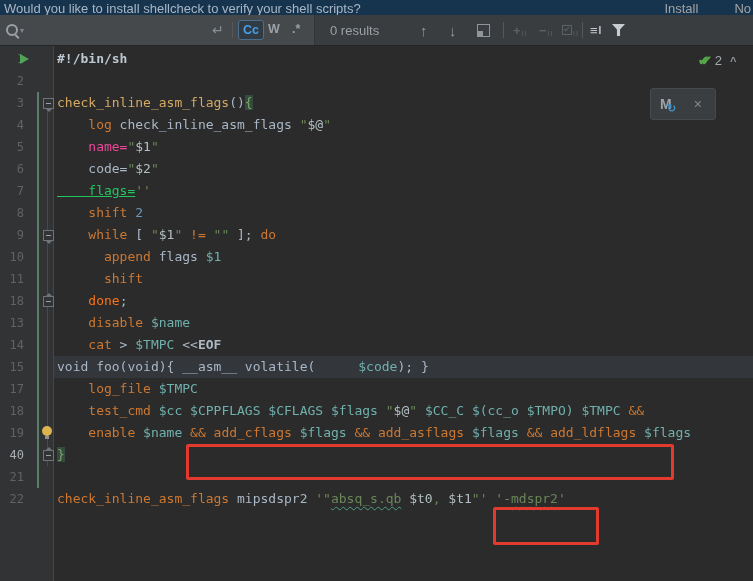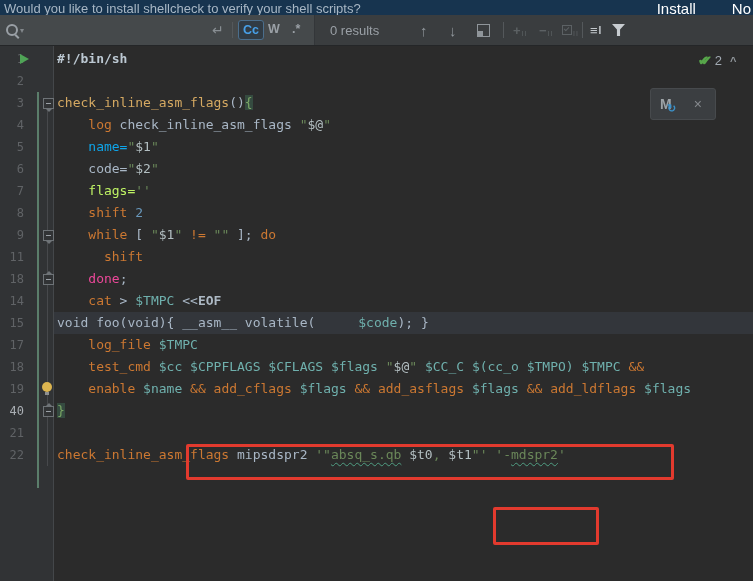--- a/index.html
+++ b/index.html
@@ -4,21 +4,21 @@
 <style>
   html,body{margin:0;padding:0;background:#1e1f22;}
   #app{position:relative;width:753px;height:581px;overflow:hidden;
        font-family:"Liberation Sans",sans-serif;-webkit-font-smoothing:antialiased;}
 
   
   #banner{position:absolute;left:0;top:0;width:753px;height:15px;background:#17344f;
           display:flex;align-items:flex-end;overflow:hidden;}
   #banner .msg{color:#a8b7c5;font-size:13px;line-height:16px;margin-left:4px;margin-bottom:-2px;white-space:nowrap;}
   #banner .spacer{flex:1}
-  #banner .lnk{color:#ffffff;font-size:15px;line-height:16px;margin-bottom:-2px;white-space:nowrap;cursor:pointer;}
+  #banner .lnk{color:#a3a3a3;font-size:13px;line-height:16px;margin-bottom:-2px;white-space:nowrap;cursor:pointer;}
   #banner .lnk.install{margin-right:36px;}
   #banner .lnk.no{margin-right:2px;}
 
   
   #searchbar{position:absolute;left:0;top:15px;width:753px;height:30px;background:#3a3d3f;
              border-bottom:1px solid #242628;}
   #searchfield{position:absolute;left:0;top:0;width:314px;height:30px;background:#45494b;
                border-right:1px solid #333639;}
   .sb-item{position:absolute;top:0;height:30px;display:flex;align-items:center;color:#9aa0a6;font-size:13px;}
   .mag{left:6px;}
@@ -152,27 +152,29 @@
 
   <div id="editor">
     <div id="gutterbg"></div>
     <div id="vcs-stripe"></div>
     <div id="fold-guide"></div>
     <div id="lines">
         <div class="line"><span class="ln">1</span><span class="mk-run"></span><span class="seg seg-shebang bold" style="color: rgb(188, 200, 210);">#!/bin/sh</span></div>
         <div class="line"><span class="ln">2</span></div>
         <div class="line"><span class="ln">3</span><span class="mk-fold open"></span><span class="seg seg-fndef" style="color: rgb(213, 169, 98);">check_inline_asm_flags</span><span class="seg seg-plain" style="color: rgb(169, 183, 198);">()</span><span class="seg seg-brace" style="color: rgb(123, 167, 101);">{</span></div>
         <div class="line"><span class="ln">4</span><span class="seg seg-plain" style="color: rgb(169, 183, 198);">    </span><span class="seg seg-cmd" style="color: rgb(204, 120, 50);">log</span><span class="seg seg-plain" style="color: rgb(169, 183, 198);"> check_inline_asm_flags </span><span class="seg seg-str" style="color: rgb(106, 135, 89);">"</span><span class="seg seg-strvar" style="color: rgb(179, 191, 194);">$@</span><span class="seg seg-str" style="color: rgb(106, 135, 89);">"</span></div>
-        <div class="line"><span class="ln">5</span><span class="seg seg-plain" style="color: #0ea5e9;">    name=</span><span class="seg seg-str" style="color: rgb(106, 135, 89);">"</span><span class="seg seg-strvar" style="color: rgb(179, 191, 194);">$1</span><span class="seg seg-str" style="color: rgb(106, 135, 89);">"</span></div>
+        <div class="line"><span class="ln">5</span><span class="seg seg-plain" style="color: #ec4899;">    name=</span><span class="seg seg-str" style="color: rgb(106, 135, 89);">"</span><span class="seg seg-strvar" style="color: rgb(179, 191, 194);">$1</span><span class="seg seg-str" style="color: rgb(106, 135, 89);">"</span></div>
         <div class="line"><span class="ln">6</span><span class="seg seg-plain" style="color: rgb(169, 183, 198);">    code=</span><span class="seg seg-str" style="color: rgb(106, 135, 89);">"</span><span class="seg seg-strvar" style="color: rgb(179, 191, 194);">$2</span><span class="seg seg-str" style="color: rgb(106, 135, 89);">"</span></div>
-        <div class="line"><span class="ln">7</span><span class="seg seg-plain" style="color: #bef264;">    flags=</span><span class="seg seg-str" style="color: rgb(106, 135, 89);">''</span></div>
+        <div class="line"><span class="ln">7</span><span class="seg seg-plain" style="color: #22c55e; text-decoration: underline;">    flags=</span><span class="seg seg-str" style="color: rgb(106, 135, 89);">''</span></div>
         <div class="line"><span class="ln">8</span><span class="seg seg-plain" style="color: rgb(169, 183, 198);">    </span><span class="seg seg-cmd" style="color: rgb(204, 120, 50);">shift</span><span class="seg seg-plain" style="color: rgb(169, 183, 198);"> </span><span class="seg seg-num" style="color: rgb(104, 151, 187);">2</span></div>
         <div class="line"><span class="ln">9</span><span class="mk-fold open"></span><span class="seg seg-plain" style="color: rgb(169, 183, 198);">    </span><span class="seg seg-cmd" style="color: rgb(204, 120, 50);">while</span><span class="seg seg-plain" style="color: rgb(169, 183, 198);"> [ </span><span class="seg seg-str" style="color: rgb(106, 135, 89);">"</span><span class="seg seg-strvar" style="color: rgb(179, 191, 194);">$1</span><span class="seg seg-str" style="color: rgb(106, 135, 89);">"</span><span class="seg seg-plain" style="color: rgb(169, 183, 198);"> </span><span class="seg seg-cmd" style="color: rgb(204, 120, 50);">!=</span><span class="seg seg-plain" style="color: rgb(169, 183, 198);"> </span><span class="seg seg-str" style="color: rgb(106, 135, 89);">""</span><span class="seg seg-plain" style="color: rgb(169, 183, 198);"> ]; </span><span class="seg seg-cmd" style="color: rgb(204, 120, 50);">do</span></div>
+        <div class="line"><span class="ln">10</span><span class="seg seg-plain" style="color: rgb(169, 183, 198);">      </span><span class="seg seg-cmd" style="color: rgb(204, 120, 50);">append</span><span class="seg seg-plain" style="color: rgb(169, 183, 198);"> flags </span><span class="seg seg-var" style="color: rgb(111, 176, 173);">$1</span></div>
         <div class="line"><span class="ln">11</span><span class="seg seg-plain" style="color: rgb(169, 183, 198);">      </span><span class="seg seg-cmd" style="color: rgb(204, 120, 50);">shift</span></div>
-        <div class="line"><span class="ln">18</span><span class="mk-fold close"></span><span class="seg seg-plain" style="color: rgb(169, 183, 198);">    </span><span class="seg seg-cmd" style="color: #ec4899; margin-top: 31px;">done</span><span class="seg seg-plain" style="color: rgb(169, 183, 198);">;</span></div>
+        <div class="line"><span class="ln">18</span><span class="mk-fold close"></span><span class="seg seg-plain" style="color: rgb(169, 183, 198);">    </span><span class="seg seg-cmd" style="color: #f97316; margin-top: 31px;">done</span><span class="seg seg-plain" style="color: rgb(169, 183, 198);">;</span></div>
+        <div class="line"><span class="ln">13</span><span class="seg seg-plain" style="color: rgb(169, 183, 198);">    </span><span class="seg seg-cmd" style="color: rgb(204, 120, 50);">disable</span><span class="seg seg-plain" style="color: rgb(169, 183, 198);"> </span><span class="seg seg-var" style="color: rgb(111, 176, 173);">$name</span></div>
         <div class="line"><span class="ln">14</span><span class="seg seg-plain" style="color: rgb(169, 183, 198);">    </span><span class="seg seg-cmd" style="color: rgb(204, 120, 50);">cat</span><span class="seg seg-plain" style="color: rgb(169, 183, 198);"> &gt; </span><span class="seg seg-var" style="color: rgb(111, 176, 173);">$TMPC</span><span class="seg seg-plain" style="color: rgb(169, 183, 198);"> &lt;&lt;</span><span class="seg seg-eof bold" style="color: rgb(173, 185, 196);">EOF</span></div>
         <div class="line line--heredoc"><span class="ln">15</span><span class="seg seg-plain" style="color: rgb(169, 183, 198);">void foo(void){ __asm__ volatile(</span><span class="seg seg-var" style="color: rgb(111, 176, 173); margin-left: 43px;">$code</span><span class="seg seg-plain" style="color: rgb(169, 183, 198);">); }</span></div>
         <div class="line"><span class="ln">17</span><span class="seg seg-plain" style="color: rgb(169, 183, 198);">    </span><span class="seg seg-cmd" style="color: rgb(204, 120, 50);">log_file</span><span class="seg seg-plain" style="color: rgb(169, 183, 198);"> </span><span class="seg seg-var" style="color: rgb(111, 176, 173);">$TMPC</span></div>
         <div class="line"><span class="ln">18</span><span class="seg seg-plain" style="color: rgb(169, 183, 198);">    </span><span class="seg seg-cmd" style="color: rgb(204, 120, 50);">test_cmd</span><span class="seg seg-plain" style="color: rgb(169, 183, 198);"> </span><span class="seg seg-var" style="color: rgb(111, 176, 173);">$cc</span><span class="seg seg-plain" style="color: rgb(169, 183, 198);"> </span><span class="seg seg-var" style="color: rgb(111, 176, 173);">$CPPFLAGS</span><span class="seg seg-plain" style="color: rgb(169, 183, 198);"> </span><span class="seg seg-var" style="color: rgb(111, 176, 173);">$CFLAGS</span><span class="seg seg-plain" style="color: rgb(169, 183, 198);"> </span><span class="seg seg-var" style="color: rgb(111, 176, 173);">$flags</span><span class="seg seg-plain" style="color: rgb(169, 183, 198);"> </span><span class="seg seg-str" style="color: rgb(106, 135, 89);">"</span><span class="seg seg-strvar" style="color: rgb(179, 191, 194);">$@</span><span class="seg seg-str" style="color: rgb(106, 135, 89);">"</span><span class="seg seg-plain" style="color: rgb(169, 183, 198);"> </span><span class="seg seg-var" style="color: rgb(111, 176, 173);">$CC_C</span><span class="seg seg-plain" style="color: rgb(169, 183, 198);"> </span><span class="seg seg-var" style="color: rgb(111, 176, 173);">$(cc_o $TMPO)</span><span class="seg seg-plain" style="color: rgb(169, 183, 198);"> </span><span class="seg seg-var" style="color: rgb(111, 176, 173);">$TMPC</span><span class="seg seg-plain" style="color: rgb(169, 183, 198);"> </span><span class="seg seg-cmd" style="color: rgb(204, 120, 50);">&amp;&amp;</span></div>
         <div class="line"><span class="ln">19</span><span class="mk-bulb"></span><span class="seg seg-plain" style="color: rgb(169, 183, 198);">    </span><span class="seg seg-cmd" style="color: rgb(204, 120, 50);">enable</span><span class="seg seg-plain" style="color: rgb(169, 183, 198);"> </span><span class="seg seg-var" style="color: rgb(111, 176, 173);">$name</span><span class="seg seg-plain" style="color: rgb(169, 183, 198);"> </span><span class="seg seg-cmd" style="color: rgb(204, 120, 50);">&amp;&amp;</span><span class="seg seg-plain" style="color: rgb(169, 183, 198);"> </span><span class="seg seg-cmd" style="color: rgb(204, 120, 50);">add_cflags</span><span class="seg seg-plain" style="color: rgb(169, 183, 198);"> </span><span class="seg seg-var" style="color: rgb(111, 176, 173);">$flags</span><span class="seg seg-plain" style="color: rgb(169, 183, 198);"> </span><span class="seg seg-cmd" style="color: rgb(204, 120, 50);">&amp;&amp;</span><span class="seg seg-plain" style="color: rgb(169, 183, 198);"> </span><span class="seg seg-cmd" style="color: rgb(204, 120, 50);">add_asflags</span><span class="seg seg-plain" style="color: rgb(169, 183, 198);"> </span><span class="seg seg-var" style="color: rgb(111, 176, 173);">$flags</span><span class="seg seg-plain" style="color: rgb(169, 183, 198);"> </span><span class="seg seg-cmd" style="color: rgb(204, 120, 50);">&amp;&amp;</span><span class="seg seg-plain" style="color: rgb(169, 183, 198);"> </span><span class="seg seg-cmd" style="color: rgb(204, 120, 50);">add_ldflags</span><span class="seg seg-plain" style="color: rgb(169, 183, 198);"> </span><span class="seg seg-var" style="color: rgb(111, 176, 173);">$flags</span></div>
         <div class="line"><span class="ln active">40</span><span class="mk-fold close"></span><span class="seg seg-brace" style="color: rgb(123, 167, 101);">}</span></div>
         <div class="line"><span class="ln">21</span></div>
         <div class="line"><span class="ln">22</span><span class="seg seg-cmd" style="color: rgb(204, 120, 50);">check_inline_asm_flags</span><span class="seg seg-plain" style="color: rgb(169, 183, 198);"> mipsdspr2 </span><span class="seg seg-str" style="color: rgb(106, 135, 89);">'"</span><span class="seg seg-str wavy" style="color: rgb(106, 135, 89);">absq_s.qb</span><span class="seg seg-str" style="color: rgb(106, 135, 89);"> </span><span class="seg seg-strvar" style="color: rgb(179, 191, 194);">$t0</span><span class="seg seg-str" style="color: rgb(106, 135, 89);">, </span><span class="seg seg-strvar" style="color: rgb(179, 191, 194);">$t1</span><span class="seg seg-str" style="color: rgb(106, 135, 89);">"'</span><span class="seg seg-plain" style="color: rgb(169, 183, 198);"> </span><span class="seg seg-str" style="color: rgb(106, 135, 89);">'-</span><span class="seg seg-str wavy" style="color: rgb(106, 135, 89);">mdspr2</span><span class="seg seg-str" style="color: rgb(106, 135, 89);">'</span></div>
       </div>
 

